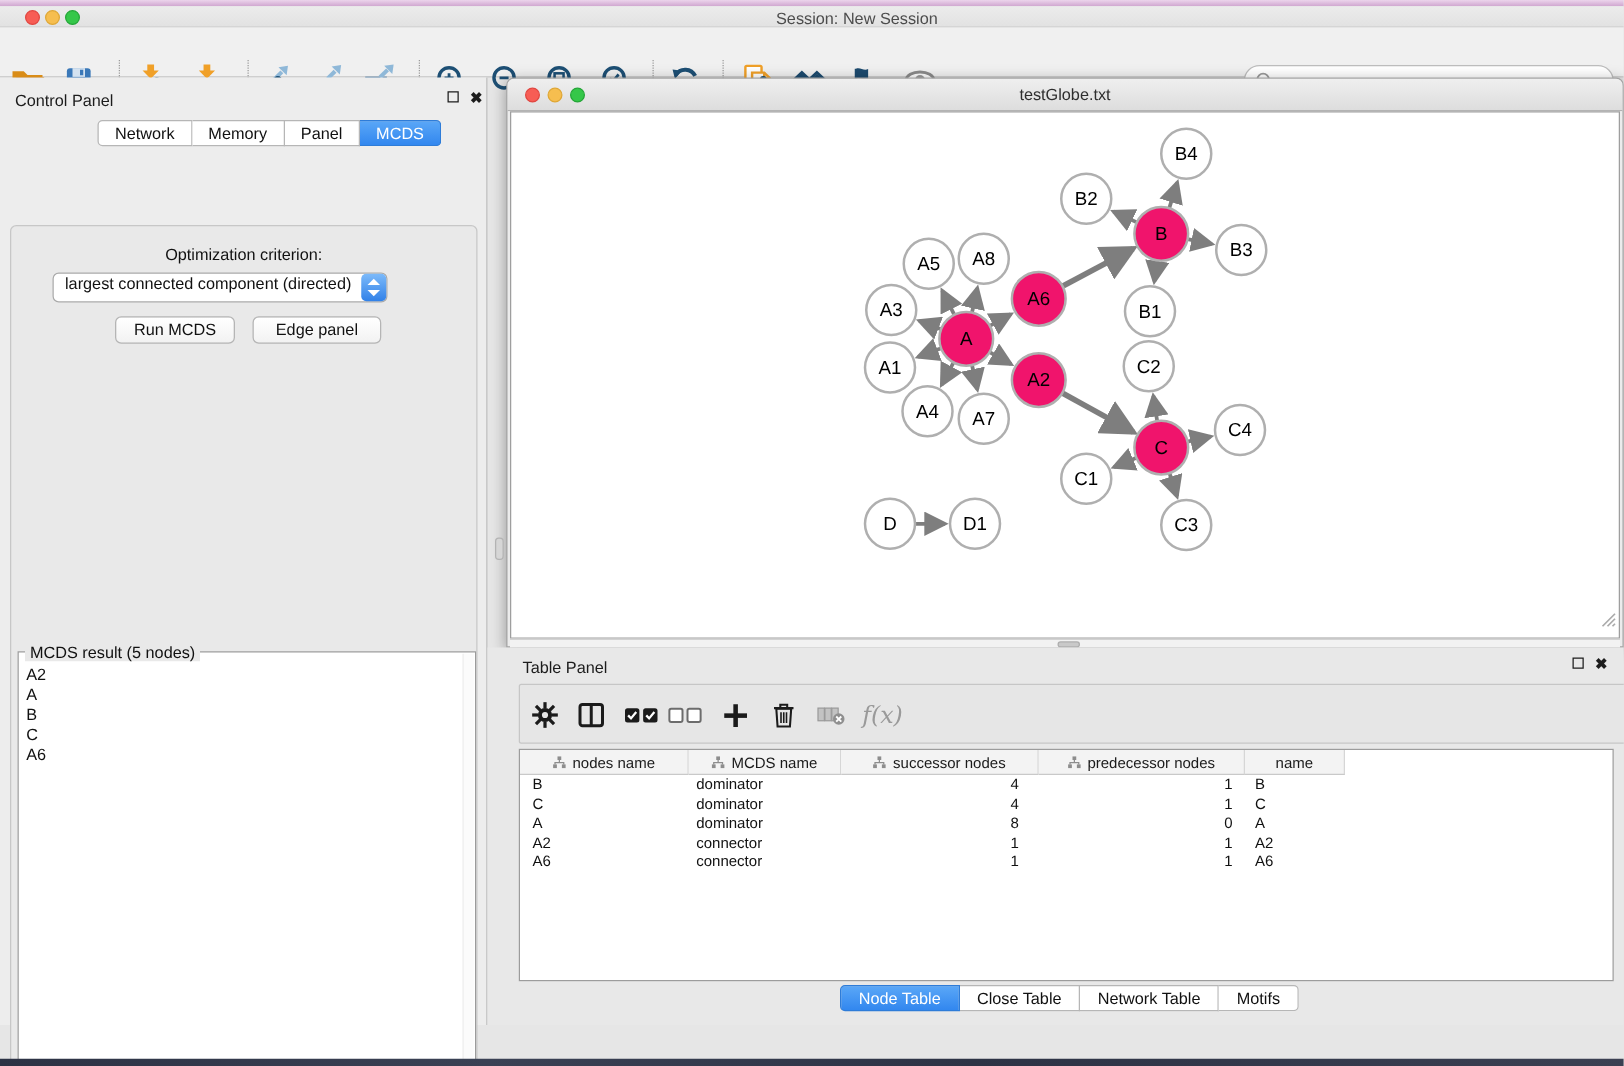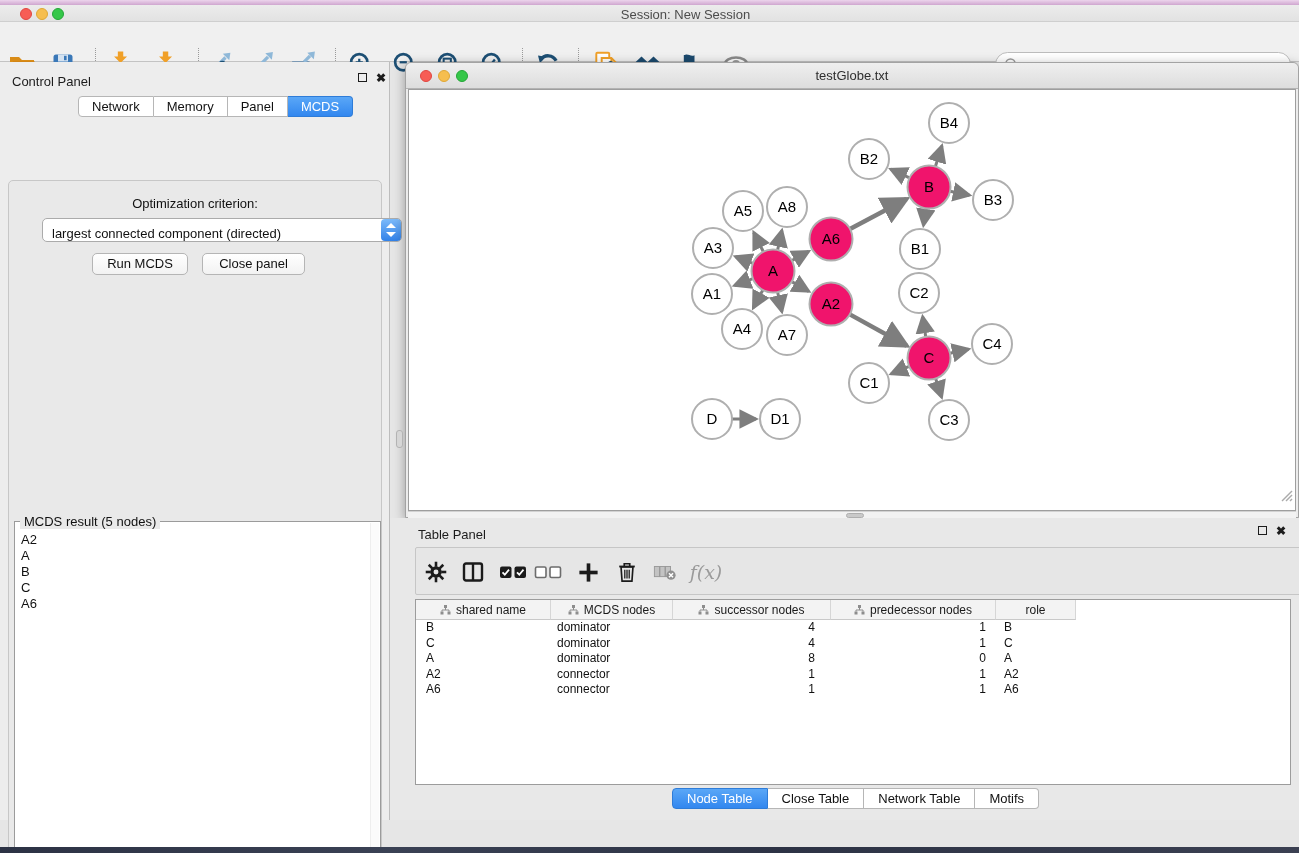--- a/index.html
+++ b/index.html
@@ -36,22 +36,22 @@
   .float-box { display:inline-block; width:9px; height:9px; border:1.6px solid #1c1c1c; }
   .close-x { font-size:12px; font-weight:bold; color:#1c1c1c; line-height:10px; }
   .cp-tab { height:21px; line-height:19px; padding:0 13px; font-size:13px; color:#111;
     background:#fff; border:1px solid #b6b6b6; border-left:none; float:left; }
   .cp-tab.first { border-left:1px solid #b6b6b6; border-radius:4px 0 0 4px; }
   .cp-tab.last { border-radius:0 4px 4px 0; }
   .cp-tab.active { background:linear-gradient(#5aa7f7,#3287ef); border-color:#2e7cd8; color:#fff; }
   #cp-content { left:8px; top:118px; width:374px; height:681px; background:#e9e9e9;
     border:1px solid #c7c7c7; border-radius:5px; }
   #opt-label { left:0; top:134px; width:390px; text-align:center; font-size:13px; color:#111; }
-  #criterion-select { left:42px; top:156px; width:360px; height:24px; background:#fff;
-    border:1px solid #ababab; border-radius:5px; display:flex; align-items:flex-end; }
+  #criterion-select { left:42px; top:156px; width:268px; height:24px; background:#fff;
+    border:1px solid #ababab; border-radius:5px; display:flex; align-items:flex-start; }
   #criterion-value { flex:1; font-size:13px; color:#111; padding-left:9px; white-space:nowrap; }
   #criterion-stepper { width:20px; height:22px; margin-right:0px; border-radius:4px;
     background:linear-gradient(#7cbafa,#3181e8); position:relative; }
   .chev { position:absolute; left:5px; width:0; height:0; border-left:5px solid transparent; border-right:5px solid transparent; }
   .chev.up { top:4px; border-bottom:5px solid #fff; }
   .chev.down { bottom:4px; border-top:5px solid #fff; }
   .cp-btn { position:absolute; top:191px; height:22px; background:linear-gradient(#ffffff,#f2f2f2);
     border:1px solid #b5b5b5; border-radius:5px; font-size:13px; color:#111; text-align:center; line-height:20px; }
   #result-group { left:14px; top:459px; width:367px; height:339px; background:#fff;
     border:1px solid #9b9b9b; }
@@ -292,21 +292,21 @@
 
     <div id="criterion-select" class="abs">
       <div id="criterion-value">largest connected component (directed)</div>
       <div id="criterion-stepper">
         <span class="chev up"></span>
           <span class="chev down"></span>
       </div>
     </div>
 
     <div class="cp-btn" style="left:92px; width:96px;">Run MCDS</div>
-    <div class="cp-btn" style="left:202px; width:103px;">Close panel</div>
+    <div class="cp-btn" style="left:202px; width:103px;">Edge panel</div>
 
     <div id="result-group" class="abs">
       <div id="result-legend">MCDS result (5 nodes)</div>
       <div id="result-scrolltrack"></div>
       <div id="result-list">
           <div class="result-item">A2</div>
           <div class="result-item">A</div>
           <div class="result-item">B</div>
           <div class="result-item">C</div>
           <div class="result-item">A6</div>
@@ -530,32 +530,32 @@
       <div id="nt-header">
         <div class="hcell c0">
           <svg class="tree-icon" width="11" height="10" viewBox="0 0 11 10">
               <g fill="#8d8d8d">
                 <rect x="4" y="0" width="3" height="3"></rect>
                 <rect x="0.5" y="6.5" width="3" height="3"></rect>
                 <rect x="7.5" y="6.5" width="3" height="3"></rect>
                 <path d="M5.5 3 v2 M2 6.5 v-1.5 h7 v1.5" stroke="#8d8d8d" fill="none"></path>
               </g>
             </svg>
-          <span>shared name</span>
+          <span>nodes name</span>
         </div>
         <div class="hcell c1">
           <svg class="tree-icon" width="11" height="10" viewBox="0 0 11 10">
               <g fill="#8d8d8d">
                 <rect x="4" y="0" width="3" height="3"></rect>
                 <rect x="0.5" y="6.5" width="3" height="3"></rect>
                 <rect x="7.5" y="6.5" width="3" height="3"></rect>
                 <path d="M5.5 3 v2 M2 6.5 v-1.5 h7 v1.5" stroke="#8d8d8d" fill="none"></path>
               </g>
             </svg>
-          <span>MCDS nodes</span>
+          <span>MCDS name</span>
         </div>
         <div class="hcell c2">
           <svg class="tree-icon" width="11" height="10" viewBox="0 0 11 10">
               <g fill="#8d8d8d">
                 <rect x="4" y="0" width="3" height="3"></rect>
                 <rect x="0.5" y="6.5" width="3" height="3"></rect>
                 <rect x="7.5" y="6.5" width="3" height="3"></rect>
                 <path d="M5.5 3 v2 M2 6.5 v-1.5 h7 v1.5" stroke="#8d8d8d" fill="none"></path>
               </g>
             </svg>
@@ -566,21 +566,21 @@
               <g fill="#8d8d8d">
                 <rect x="4" y="0" width="3" height="3"></rect>
                 <rect x="0.5" y="6.5" width="3" height="3"></rect>
                 <rect x="7.5" y="6.5" width="3" height="3"></rect>
                 <path d="M5.5 3 v2 M2 6.5 v-1.5 h7 v1.5" stroke="#8d8d8d" fill="none"></path>
               </g>
             </svg>
           <span>predecessor nodes</span>
         </div>
         <div class="hcell c4">
-          <span>role</span>
+          <span>name</span>
         </div>
       </div>
       <div style="position:absolute; left:0; top:20px; right:0; bottom:0;">
           <div class="nt-row">
             <div class="rcell c0">B</div>
             <div class="rcell c1">dominator</div>
             <div class="rcell c2">4</div>
             <div class="rcell c3">1</div>
             <div class="rcell c4">B</div>
           </div>

